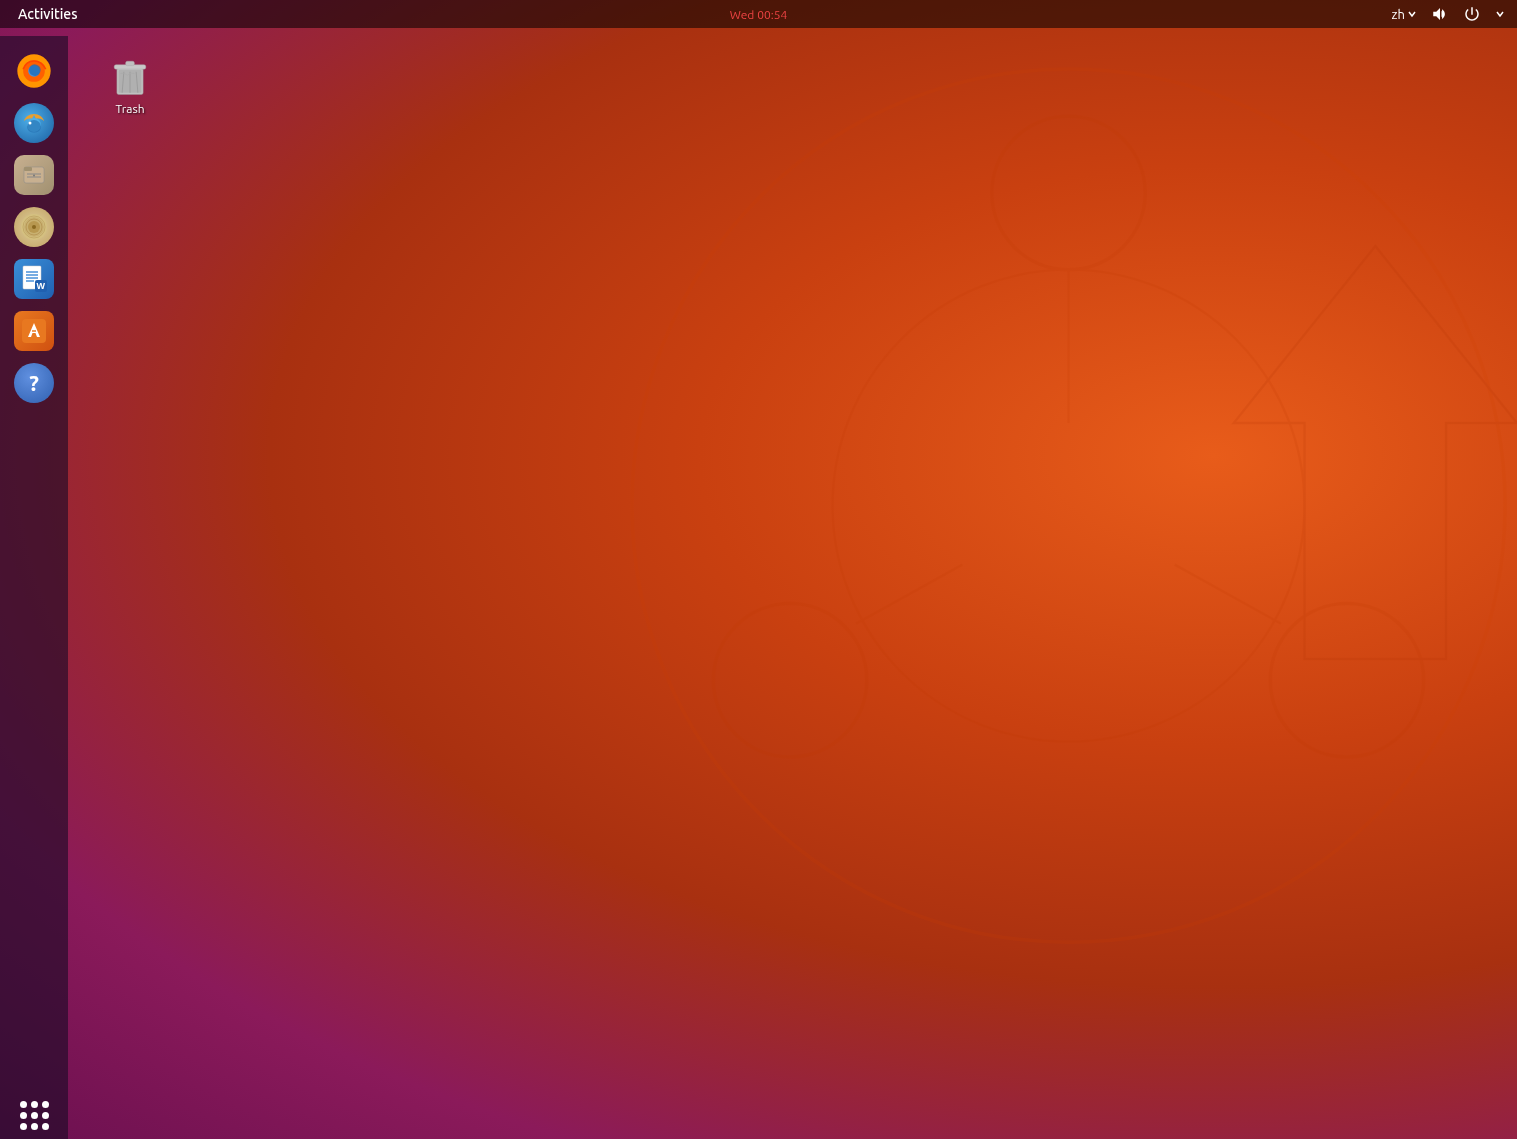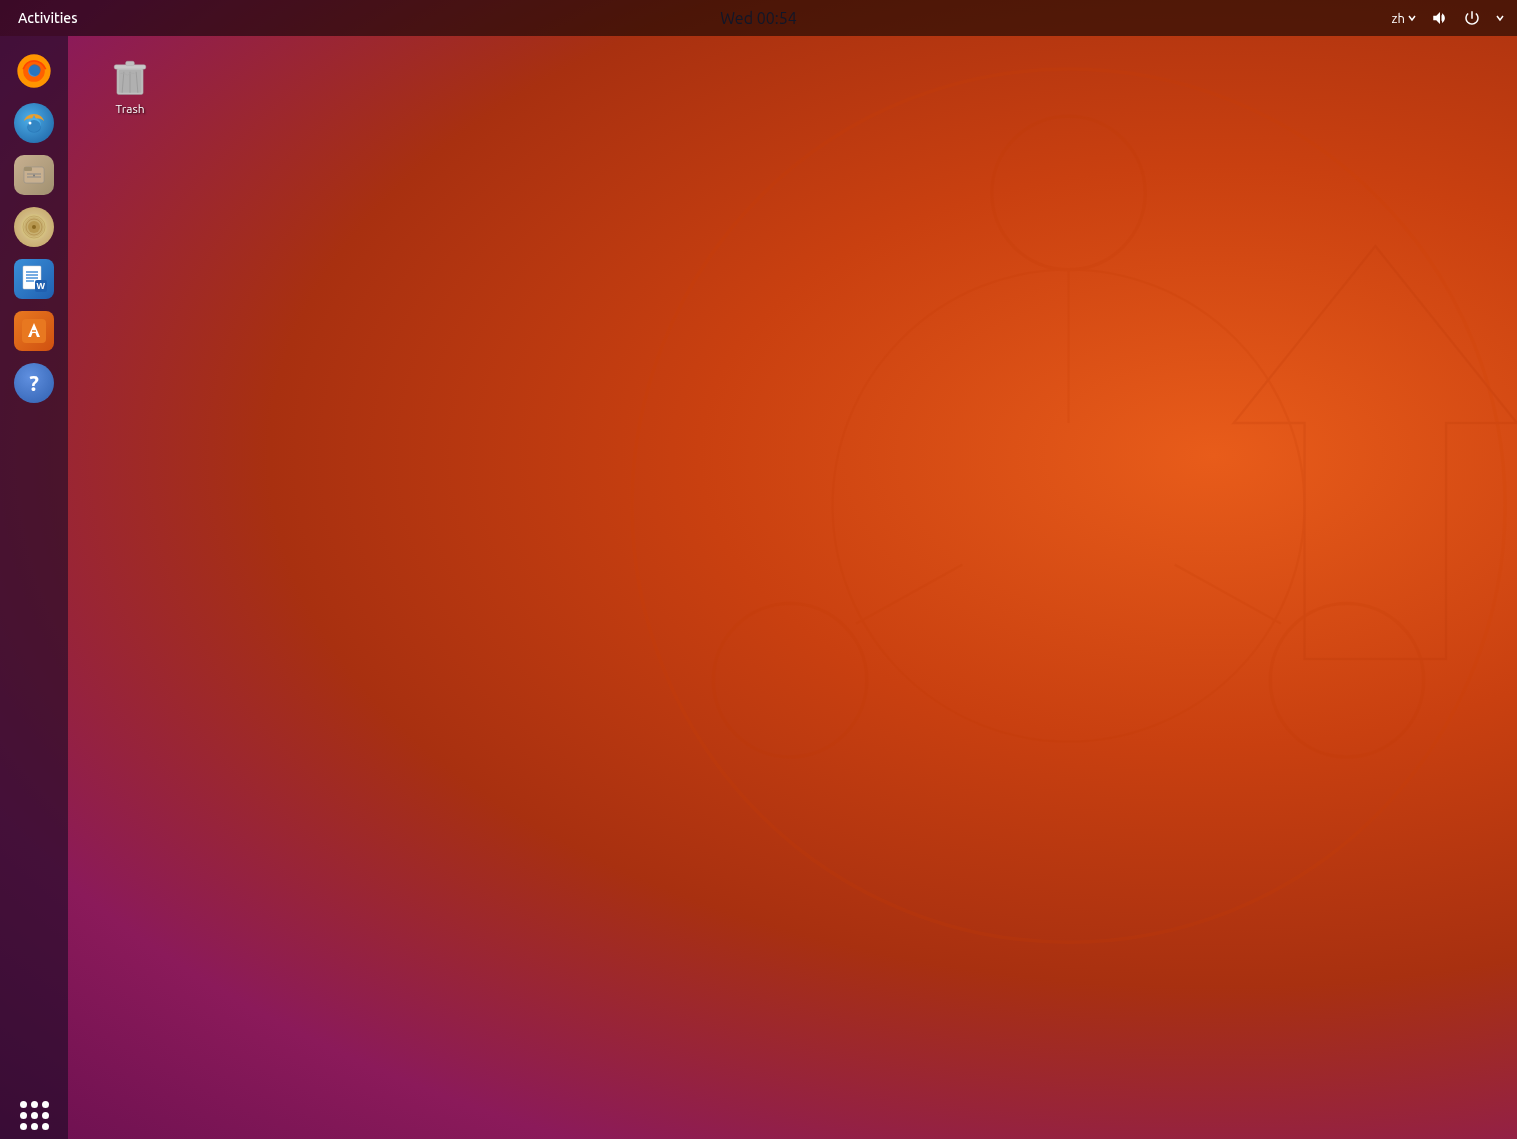--- a/index.html
+++ b/index.html
@@ -28,43 +28,43 @@
       height: 95%;
       opacity: 0.15;
     }
 
     
     #top-panel {
       position: absolute;
       top: 0;
       left: 0;
       width: 100%;
-      height: 36px;
+      height: 28px;
       background: rgba(0,0,0,0.55);
       display: flex;
       align-items: center;
       justify-content: space-between;
       z-index: 100;
       padding: 0 8px;
     }
 
     #activities-btn {
       color: white;
       font-size: 14px;
       font-weight: 500;
       padding: 0 10px;
       cursor: pointer;
       height: 100%;
       display: flex;
       align-items: center;
     }
 
     #clock {
-      color: #0f172a;
-      font-size: 16px;
+      color: #ef4444;
+      font-size: 12px;
       font-weight: 400;
       position: absolute;
       left: 50%;
       transform: translateX(-50%);
     }
 
     #system-tray {
       display: flex;
       align-items: center;
       gap: 6px;

